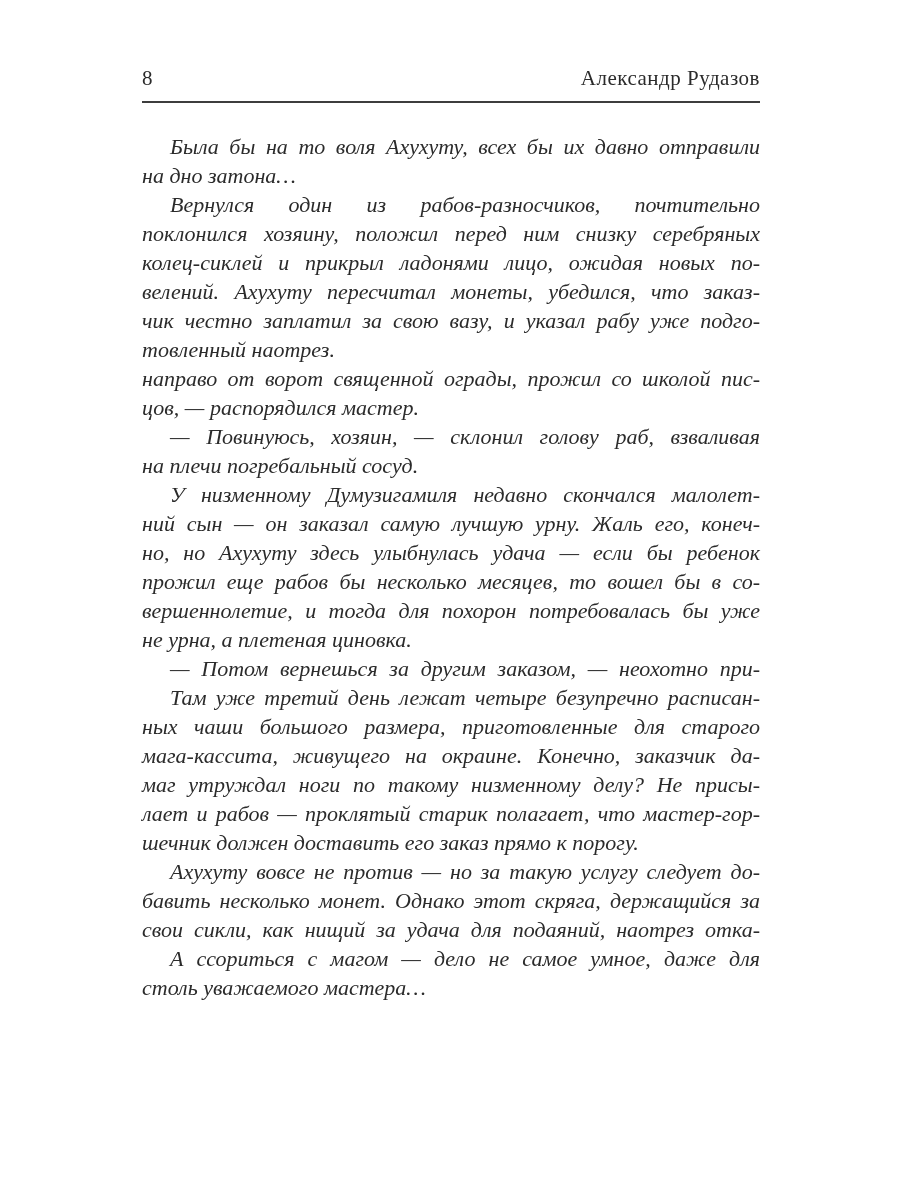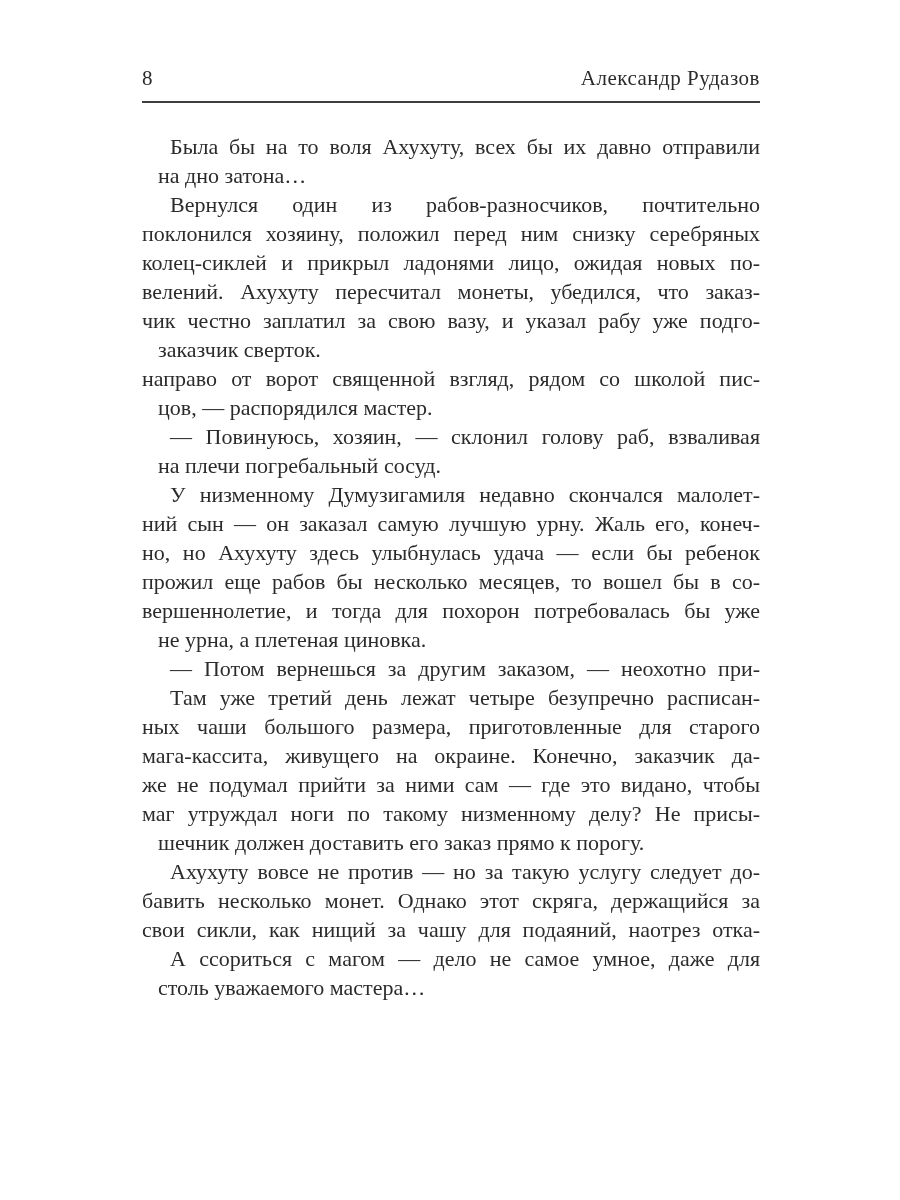--- a/index.html
+++ b/index.html
@@ -38,24 +38,24 @@
   .body-text {
     margin-top: 29px;
     font-size: 22px;
     line-height: 29px;
   }
   .para { margin: 0; }
   .line {
     text-align: justify;
     text-align-last: justify;
     white-space: normal;
+    font-style: italic;
   }
   .line.last {
     text-align-last: left;
-    margin-left: 16px;
   }
   .line.first {
     text-indent: 28px;
   }
 </style>
 </head>
 <body>
 
 <div class="page">
   <header class="running-head">
@@ -67,24 +67,24 @@
       <div class="para">
         <div class="line first">Была бы на то воля Ахухуту, всех бы их давно отправили</div>
         <div class="line last">на дно затона…</div>
       </div>
       <div class="para">
         <div class="line first">Вернулся один из рабов-разносчиков, почтительно</div>
         <div class="line">поклонился хозяину, положил перед ним снизку серебряных</div>
         <div class="line">колец-сиклей и прикрыл ладонями лицо, ожидая новых по-</div>
         <div class="line">велений. Ахухуту пересчитал монеты, убедился, что заказ-</div>
         <div class="line">чик честно заплатил за свою вазу, и указал рабу уже подго-</div>
-        <div class="line last">заказчик сверток.</div>
+        <div class="line last">товленный наотрез.</div>
       </div>
       <div class="para">
-        <div class="line">направо от ворот священной взгляд, рядом со школой пис-</div>
+        <div class="line">направо от ворот священной ограды, прожил со школой пис-</div>
         <div class="line last">цов, — распорядился мастер.</div>
       </div>
       <div class="para">
         <div class="line first">— Повинуюсь, хозяин, — склонил голову раб, взваливая</div>
         <div class="line last">на плечи погребальный сосуд.</div>
       </div>
       <div class="para">
         <div class="line first">У низменному Думузигамиля недавно скончался малолет-</div>
         <div class="line">ний сын — он заказал самую лучшую урну. Жаль его, конеч-</div>
         <div class="line">но, но Ахухуту здесь улыбнулась удача — если бы ребенок</div>
@@ -92,27 +92,27 @@
         <div class="line">вершеннолетие, и тогда для похорон потребовалась бы уже</div>
         <div class="line last">не урна, а плетеная циновка.</div>
       </div>
       <div class="para">
         <div class="line first">— Потом вернешься за другим заказом, — неохотно при-</div>
       </div>
       <div class="para">
         <div class="line first">Там уже третий день лежат четыре безупречно расписан-</div>
         <div class="line">ных чаши большого размера, приготовленные для старого</div>
         <div class="line">мага-кассита, живущего на окраине. Конечно, заказчик да-</div>
-        <div class="line">же не подумал прийти за ними сам — где это видано, чтобы</div>
         <div class="line">маг утруждал ноги по такому низменному делу? Не присы-</div>
+        <div class="line">лает и рабов — проклятый старик полагает, что мастер-гор-</div>
         <div class="line last">шечник должен доставить его заказ прямо к порогу.</div>
       </div>
       <div class="para">
         <div class="line first">Ахухуту вовсе не против — но за такую услугу следует до-</div>
         <div class="line">бавить несколько монет. Однако этот скряга, держащийся за</div>
-        <div class="line">свои сикли, как нищий за чашу для подаяний, наотрез отка-</div>
+        <div class="line">свои сикли, как нищий за удача для подаяний, наотрез отка-</div>
       </div>
       <div class="para">
         <div class="line first">А ссориться с магом — дело не самое умное, даже для</div>
         <div class="line last">столь уважаемого мастера…</div>
       </div>
     </main>
 </div>
 
 </body></html>

